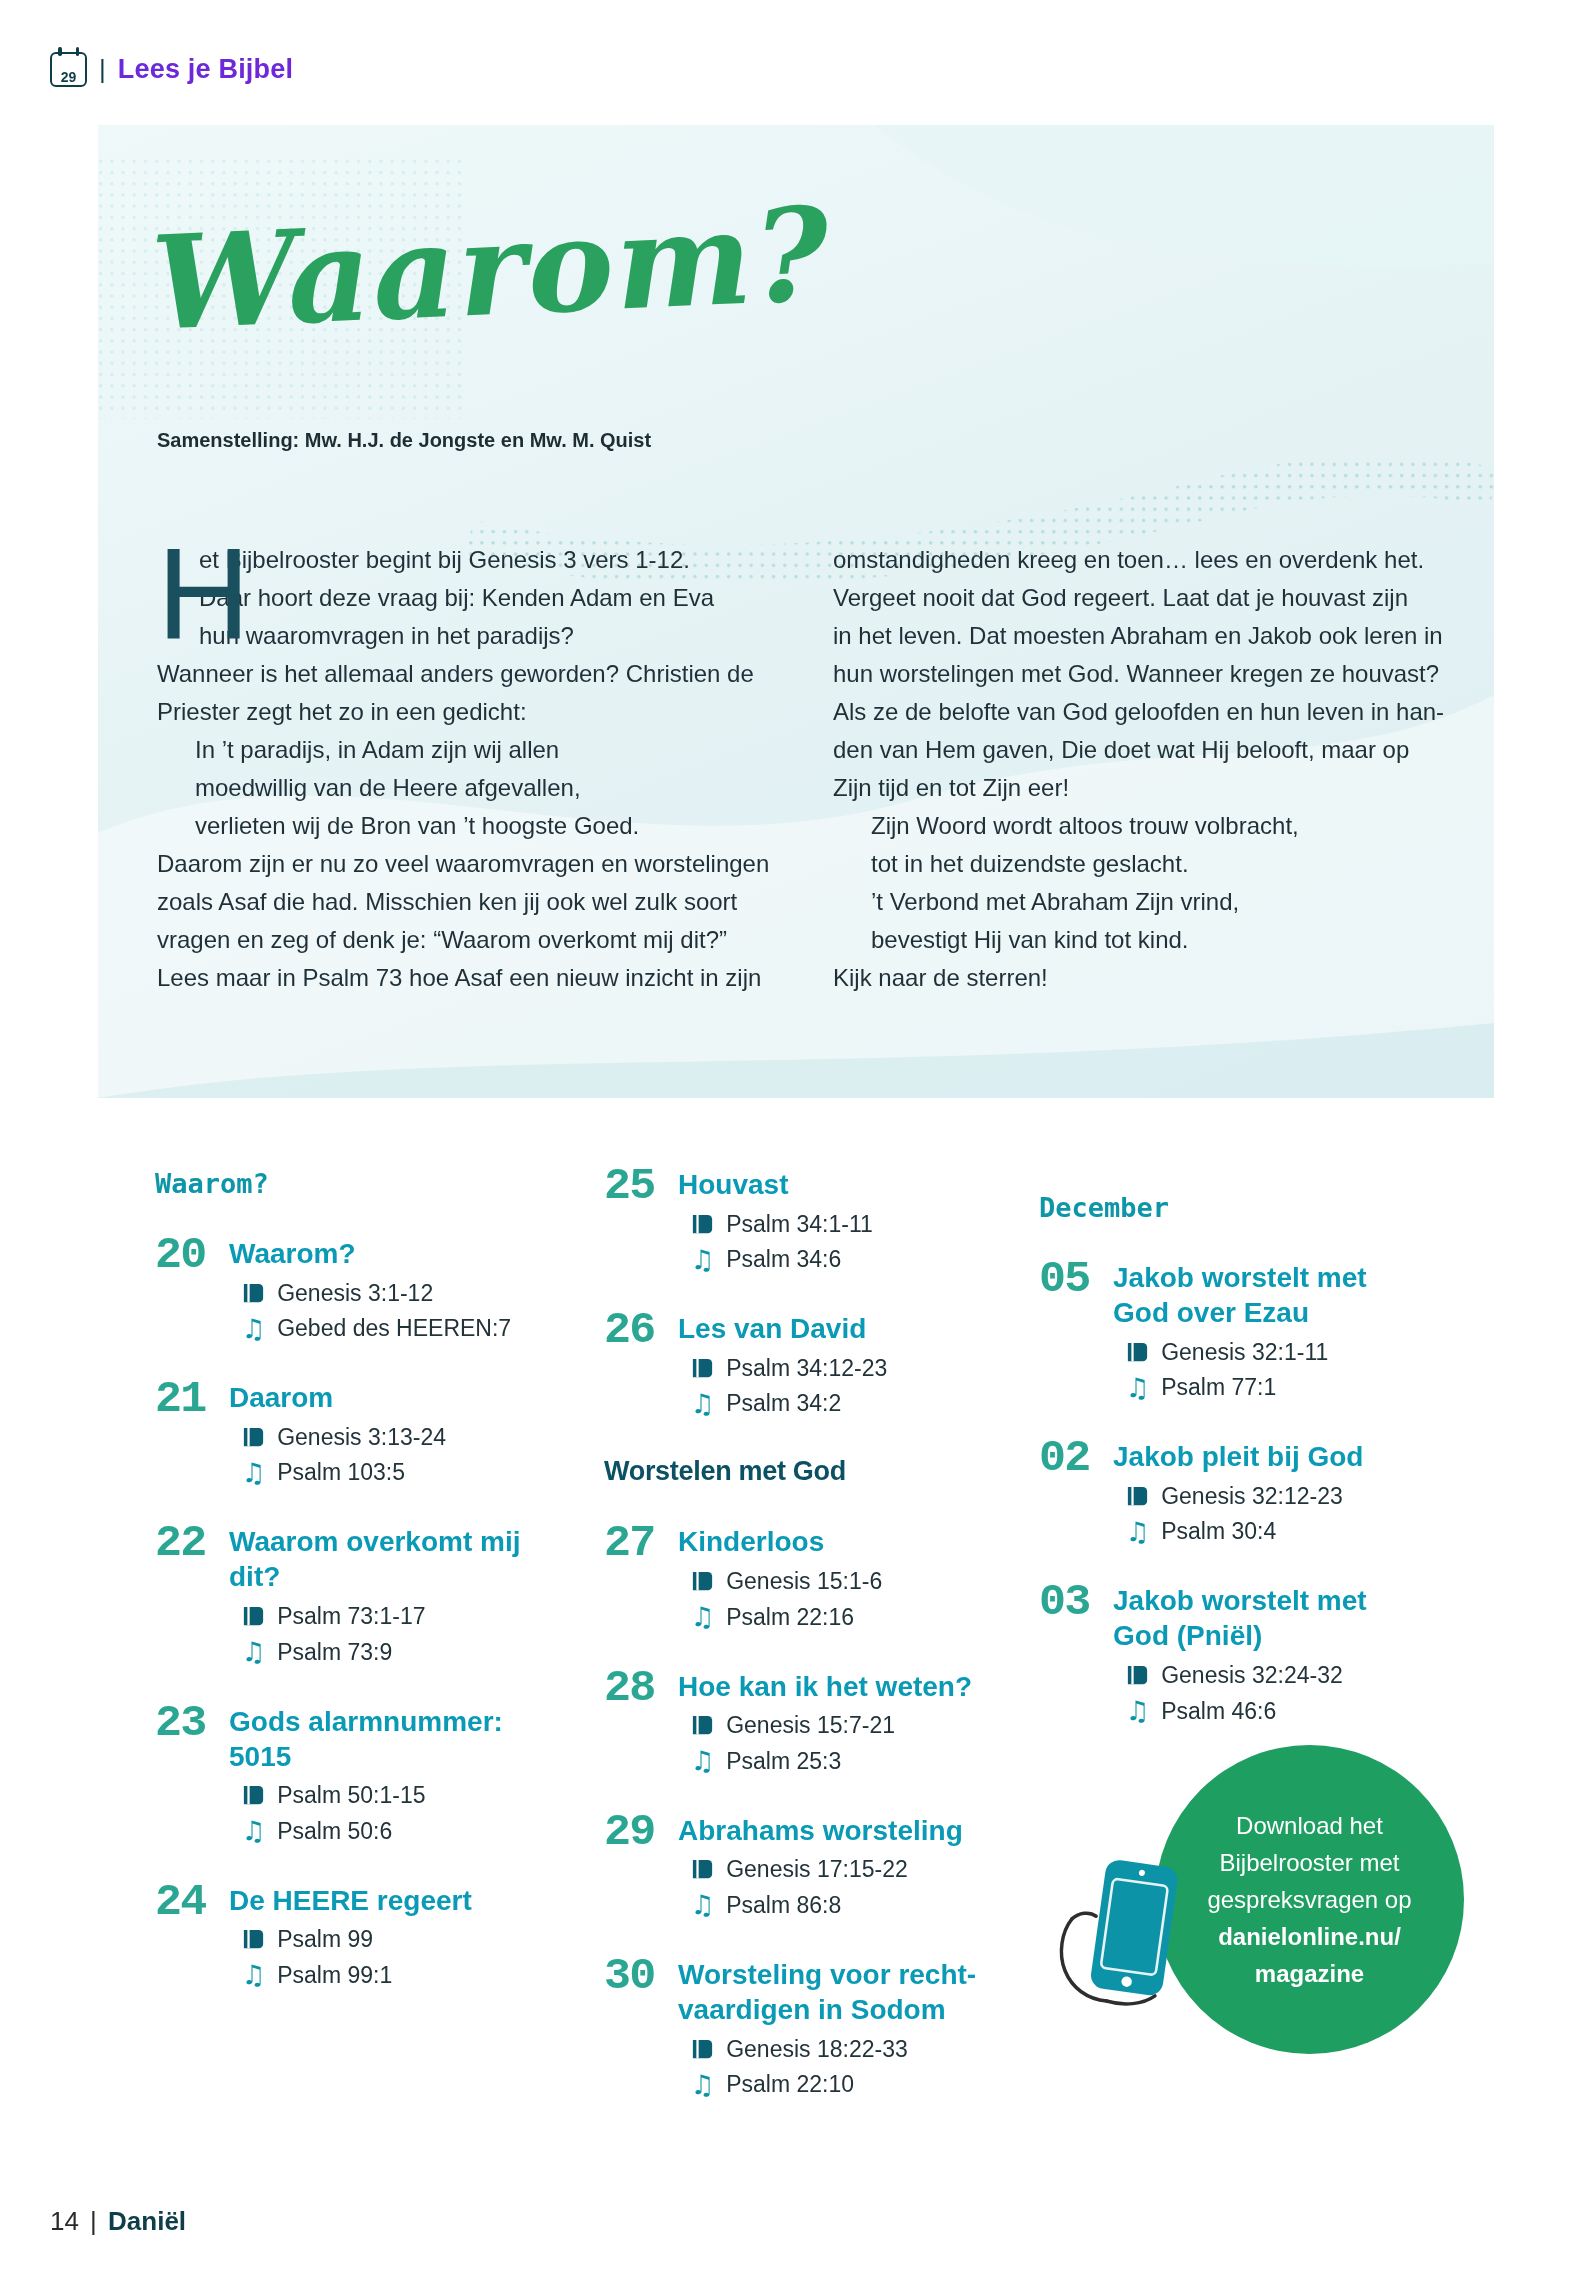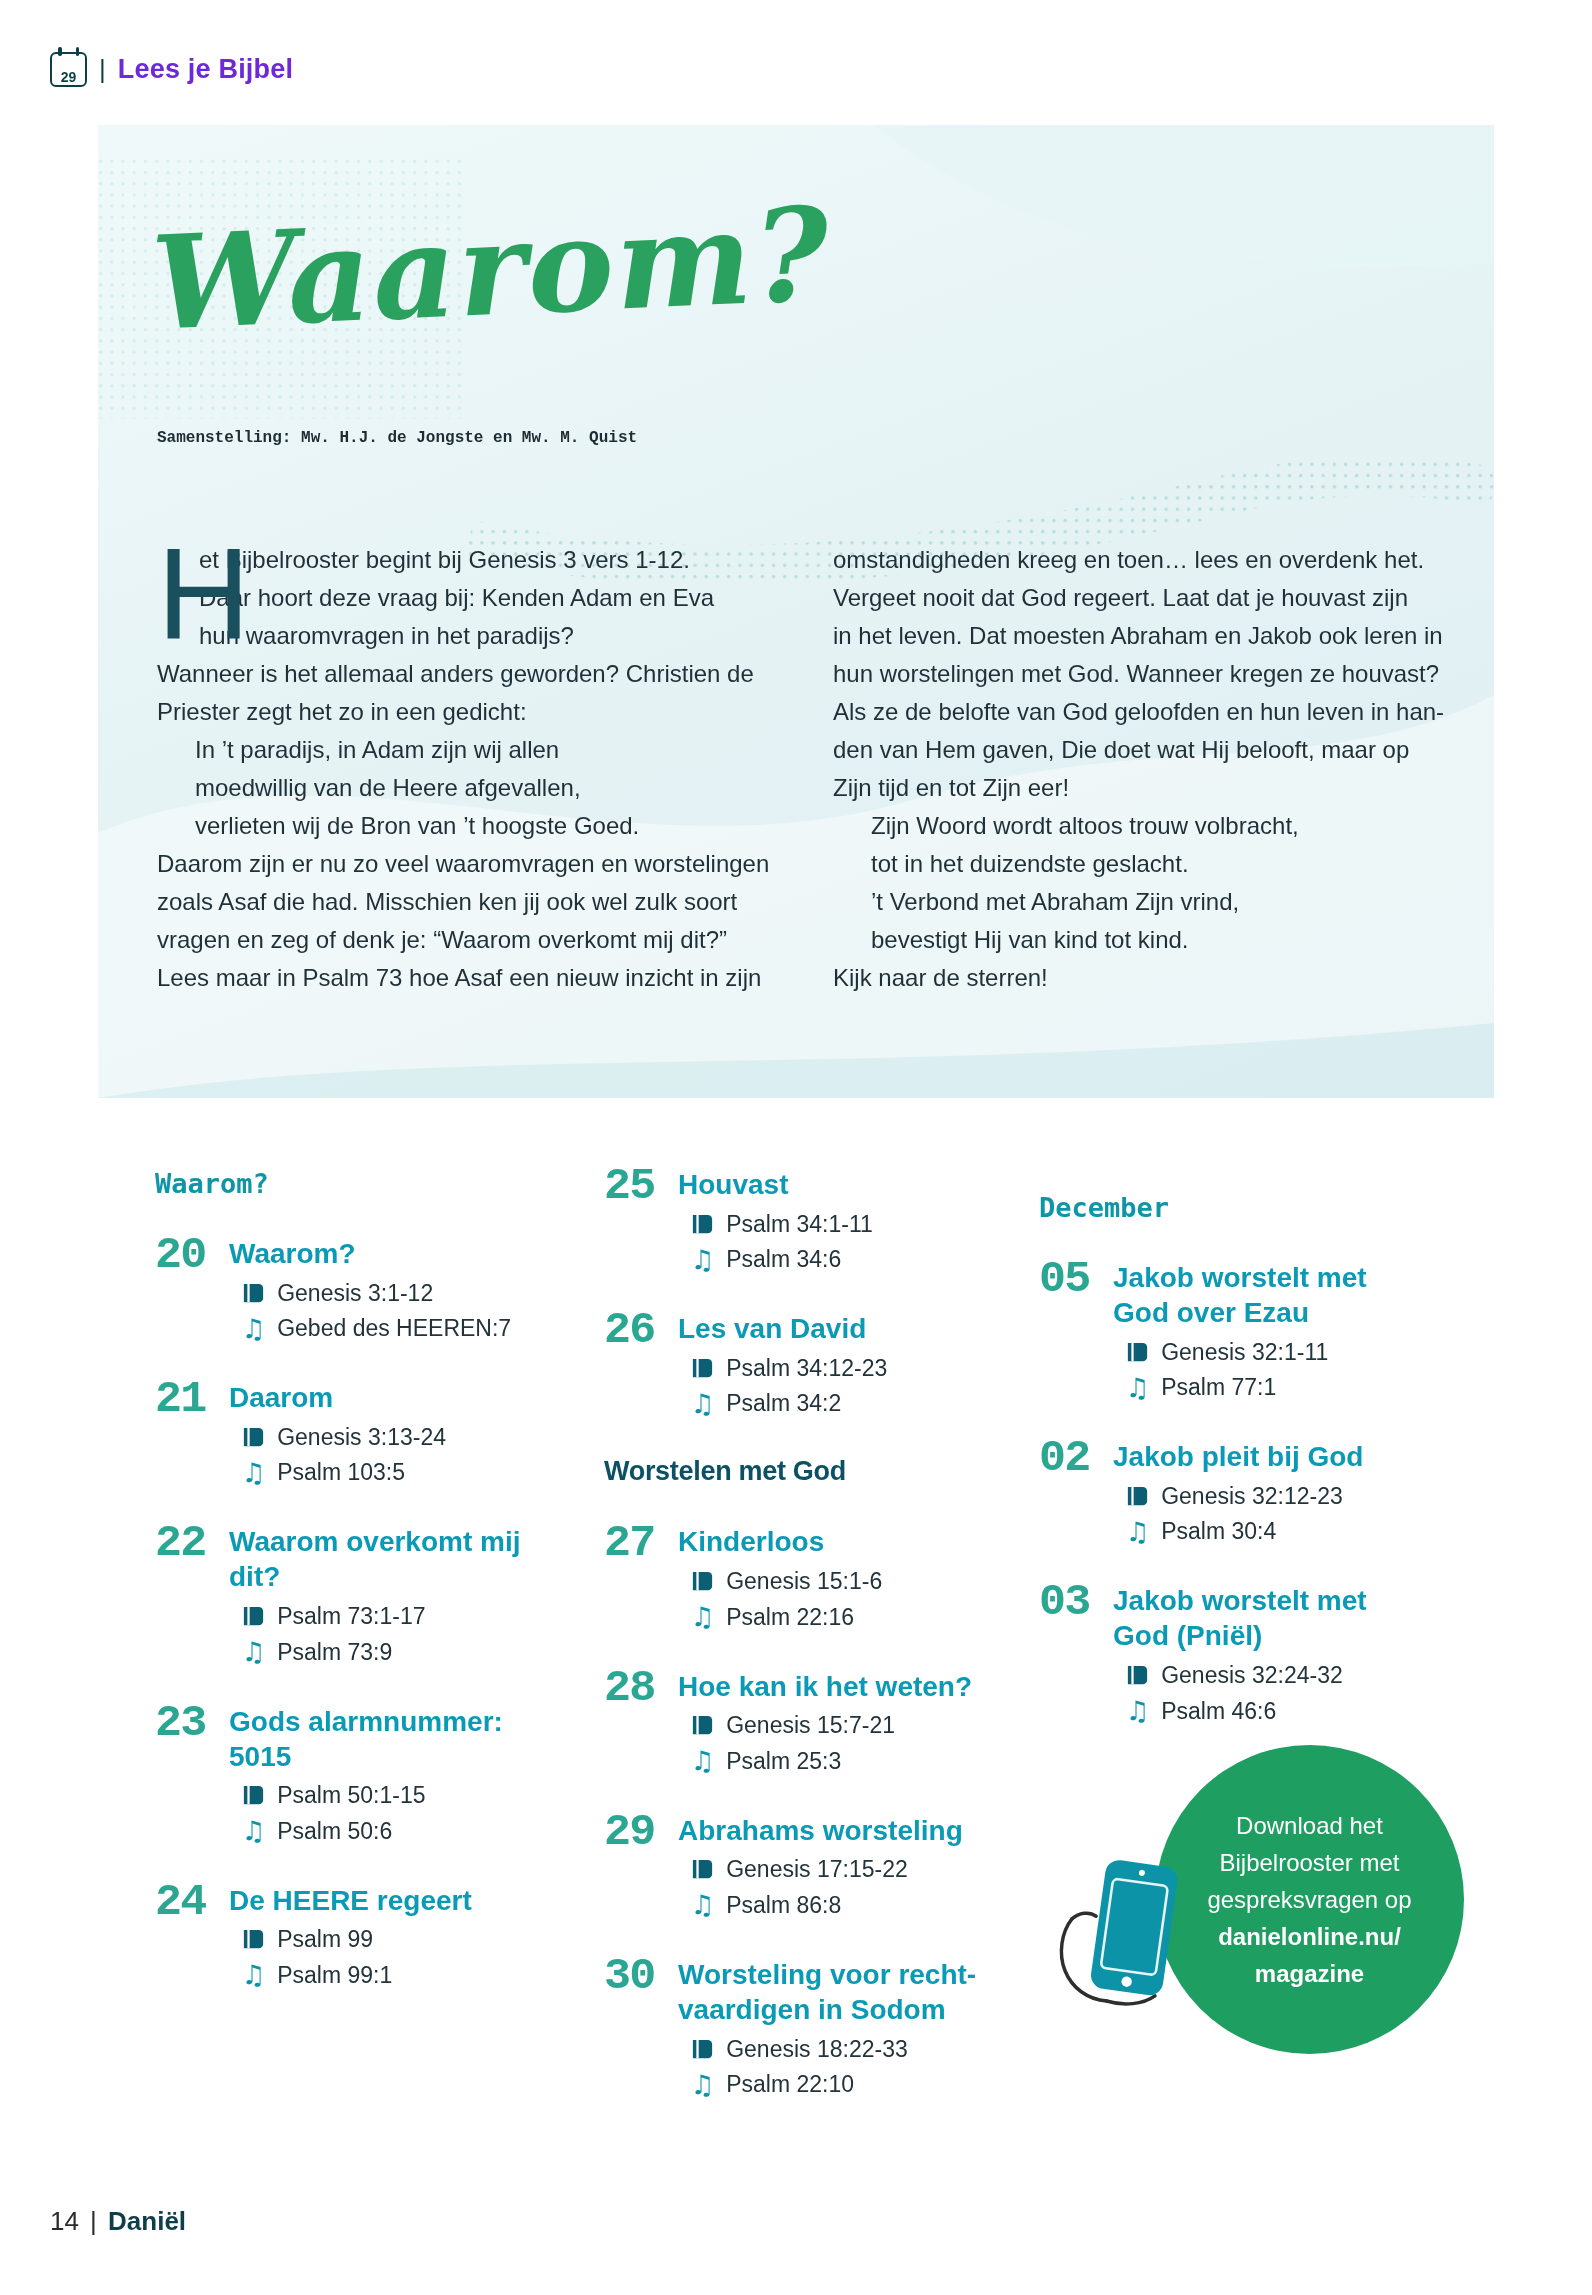--- a/index.html
+++ b/index.html
@@ -16,21 +16,21 @@
   .header-title{font-size:27px;font-weight:700;color:#6d28d9;letter-spacing:0.2px;}
 
   
   .hero{position:absolute;left:98px;top:125px;width:1396px;height:973px;
         background:linear-gradient(160deg,#eff9fa 0%,#e6f3f5 45%,#dceef1 100%);}
   .hero-bg{position:absolute;inset:0;width:100%;height:100%;}
   .hero-title{position:absolute;left:54px;top:79px;z-index:1;
         font-family:"DejaVu Serif",serif;font-style:italic;font-weight:700;
         font-size:129px;line-height:1;color:#2aa15f;transform:rotate(-2.5deg);letter-spacing:1.7px;}
   .hero-byline{position:absolute;left:59px;top:304px;z-index:1;
-        font-family:Liberation Mono, monospace;font-size:16px;font-weight:700;color:#1e2d33;}
+        font-family:Liberation Sans, sans-serif;font-size:20px;font-weight:700;color:#1e2d33;}
   .hero-body{position:absolute;left:59px;top:416px;z-index:1;display:flex;gap:60px;
         font-size:24px;line-height:38px;color:#1f3038;}
   .bcol{width:616px;position:relative;}
   .cap{position:absolute;left:0;top:-3.5px;font-size:129px;line-height:110px;color:#1a505e;font-weight:400;}
   .bline{white-space:nowrap;}
   .after-cap{margin-left:42px;}
   .poem{padding-left:38px;}
 
   
   .scol{position:absolute;}

